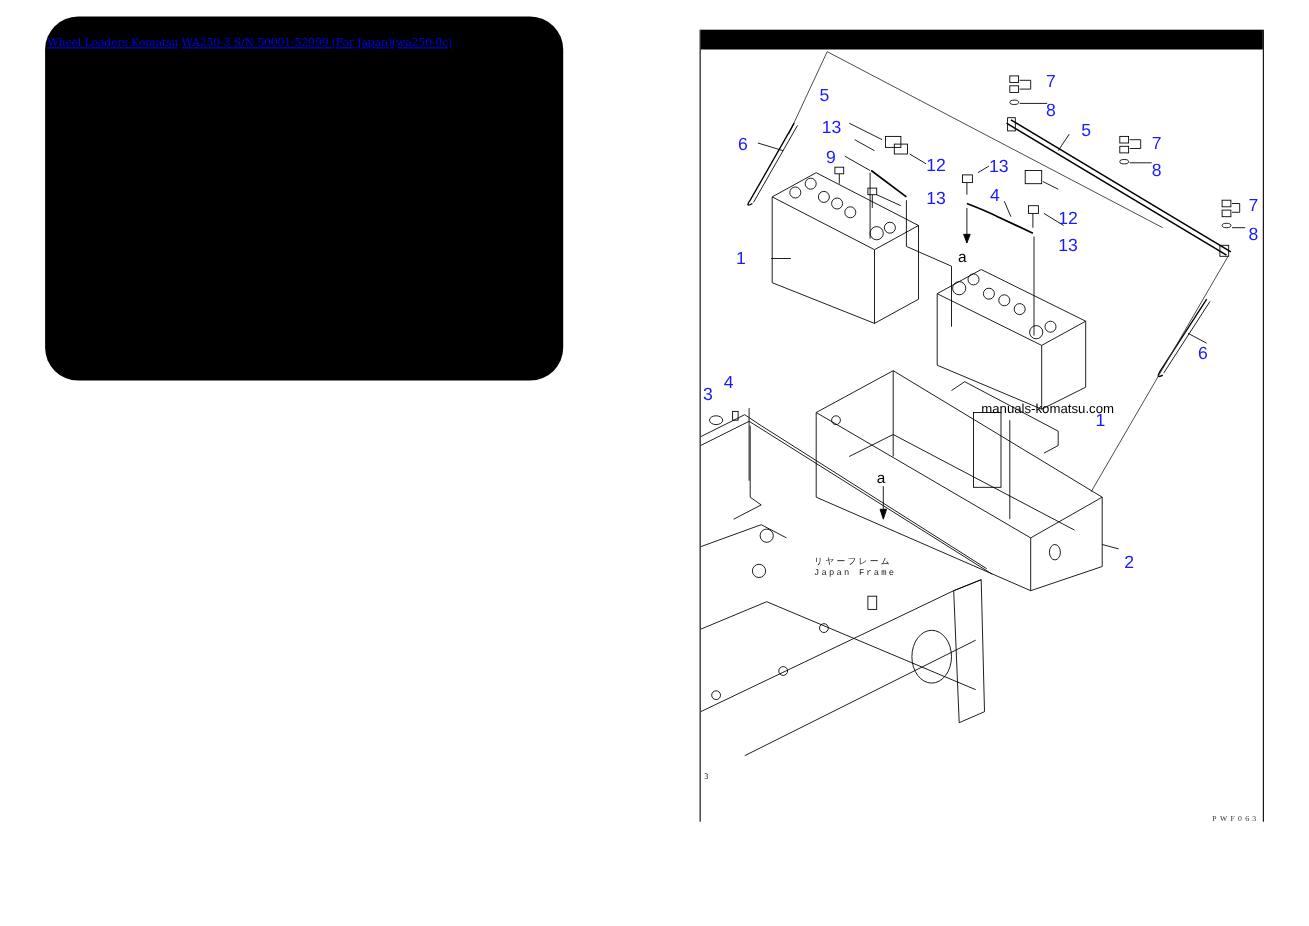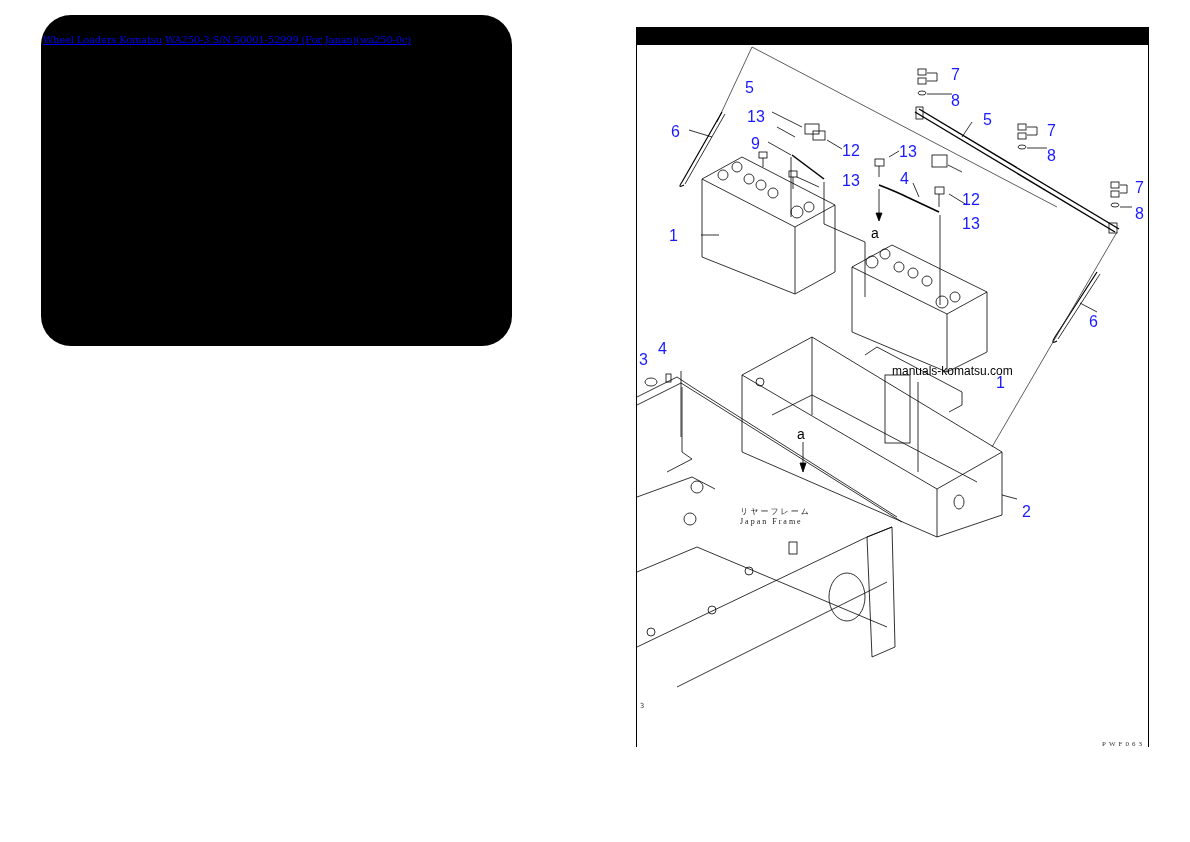--- a/index.html
+++ b/index.html
@@ -14,21 +14,21 @@
                    background: #ffffff; border-left: 1px solid #000; border-right: 1px solid #000;
                    box-sizing: border-box; }
   .diagram-topbar { position: absolute; left: 0; top: 0; width: 100%; height: 18px; background: #000; }
   .diagram-svg { position: absolute; left: 0; top: 0; }
   .callout { position: absolute; color: #1a1aff; font-family: "Liberation Sans", sans-serif;
              font-size: 16px; line-height: 16px; }
   .callout-a { position: absolute; color: #000; font-family: "Liberation Sans", sans-serif;
                font-size: 14px; line-height: 14px; }
   .watermark { position: absolute; left: 255px; top: 337px; color: #000;
                font-family: "Liberation Sans", sans-serif; font-size: 12px; letter-spacing: 0px; }
-  .frame-label { position: absolute; left: 103px; top: 480px; font-family: Liberation Serif, serif;
+  .frame-label { position: absolute; left: 103px; top: 480px; font-family: Liberation Mono, monospace;
                  font-size: 8px; line-height: 10px; color: #222; letter-spacing: 2px; }
   .fig-num-left { position: absolute; left: 3px; top: 675px; font-family: "DejaVu Sans Mono", monospace;
                   font-size: 7px; color: #333; }
   .fig-code { position: absolute; right: 3px; top: 713px; font-family: Liberation Serif, serif;
               font-size: 7px; color: #333; letter-spacing: 3px; }
 </style>
 </head>
 <body>
 
 <div class="info-box">

